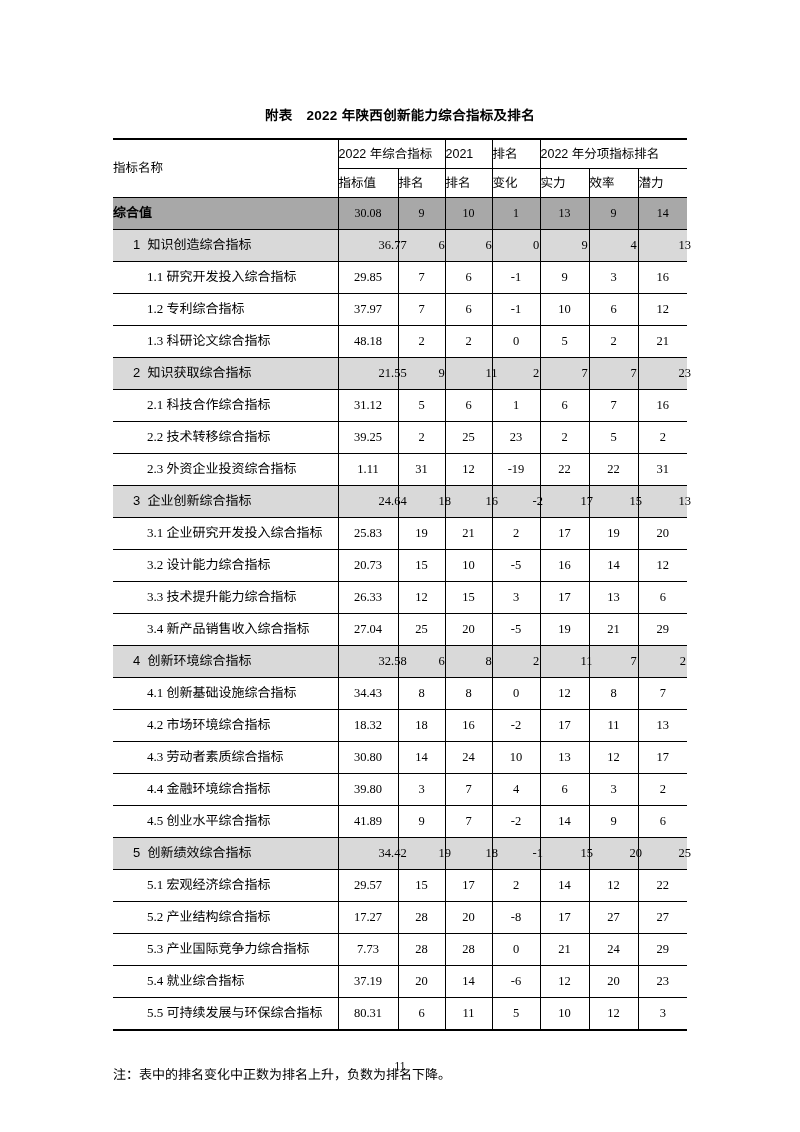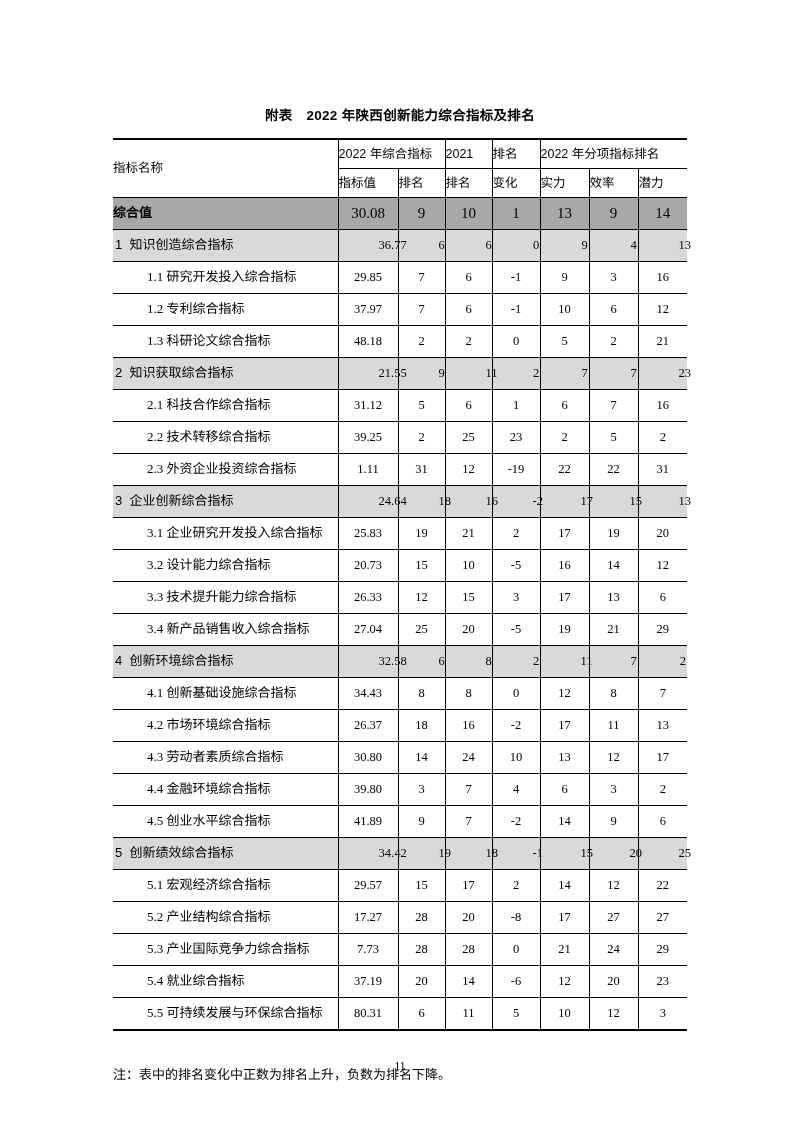--- a/index.html
+++ b/index.html
@@ -98,32 +98,32 @@
   tr.row-total > td {
     background: #a8a8a8;
   }
   tr.row-total .r-name {
     font-family: "Liberation Sans", "DejaVu Sans", sans-serif;
     font-weight: bold;
     font-size: 13px;
   }
   tr.row-total .r-val {
     font-family: "Liberation Serif", "DejaVu Serif", serif;
-    font-size: 15px;
+    font-size: 12px;
   }
 
   
   tr.row-section > td {
     background: #d9d9d9;
     padding-left: 40px;
   }
   tr.row-section .r-name {
     font-family: "Liberation Sans", "DejaVu Sans", sans-serif;
     font-size: 13px;
-    padding-left: 2px;
+    padding-left: 20px;
   }
 
   
   tr.row-sub > td {
     background: #ffffff;
   }
   tr.row-sub .r-name {
     font-family: "Liberation Serif", "DejaVu Serif", serif;
     font-size: 13px;
     padding-left: 34px;
@@ -345,21 +345,21 @@
             <td class="r-val">34.43</td>
             <td class="r-val">8</td>
             <td class="r-val">8</td>
             <td class="r-val">0</td>
             <td class="r-val">12</td>
             <td class="r-val">8</td>
             <td class="r-val">7</td>
           </tr>
           <tr class="row-sub">
             <td class="r-name">4.2 市场环境综合指标</td>
-            <td class="r-val">26.37</td>
+            <td class="r-val">18.32</td>
             <td class="r-val">18</td>
             <td class="r-val">16</td>
             <td class="r-val">-2</td>
             <td class="r-val">17</td>
             <td class="r-val">11</td>
             <td class="r-val">13</td>
           </tr>
           <tr class="row-sub">
             <td class="r-name">4.3 劳动者素质综合指标</td>
             <td class="r-val">30.80</td>

